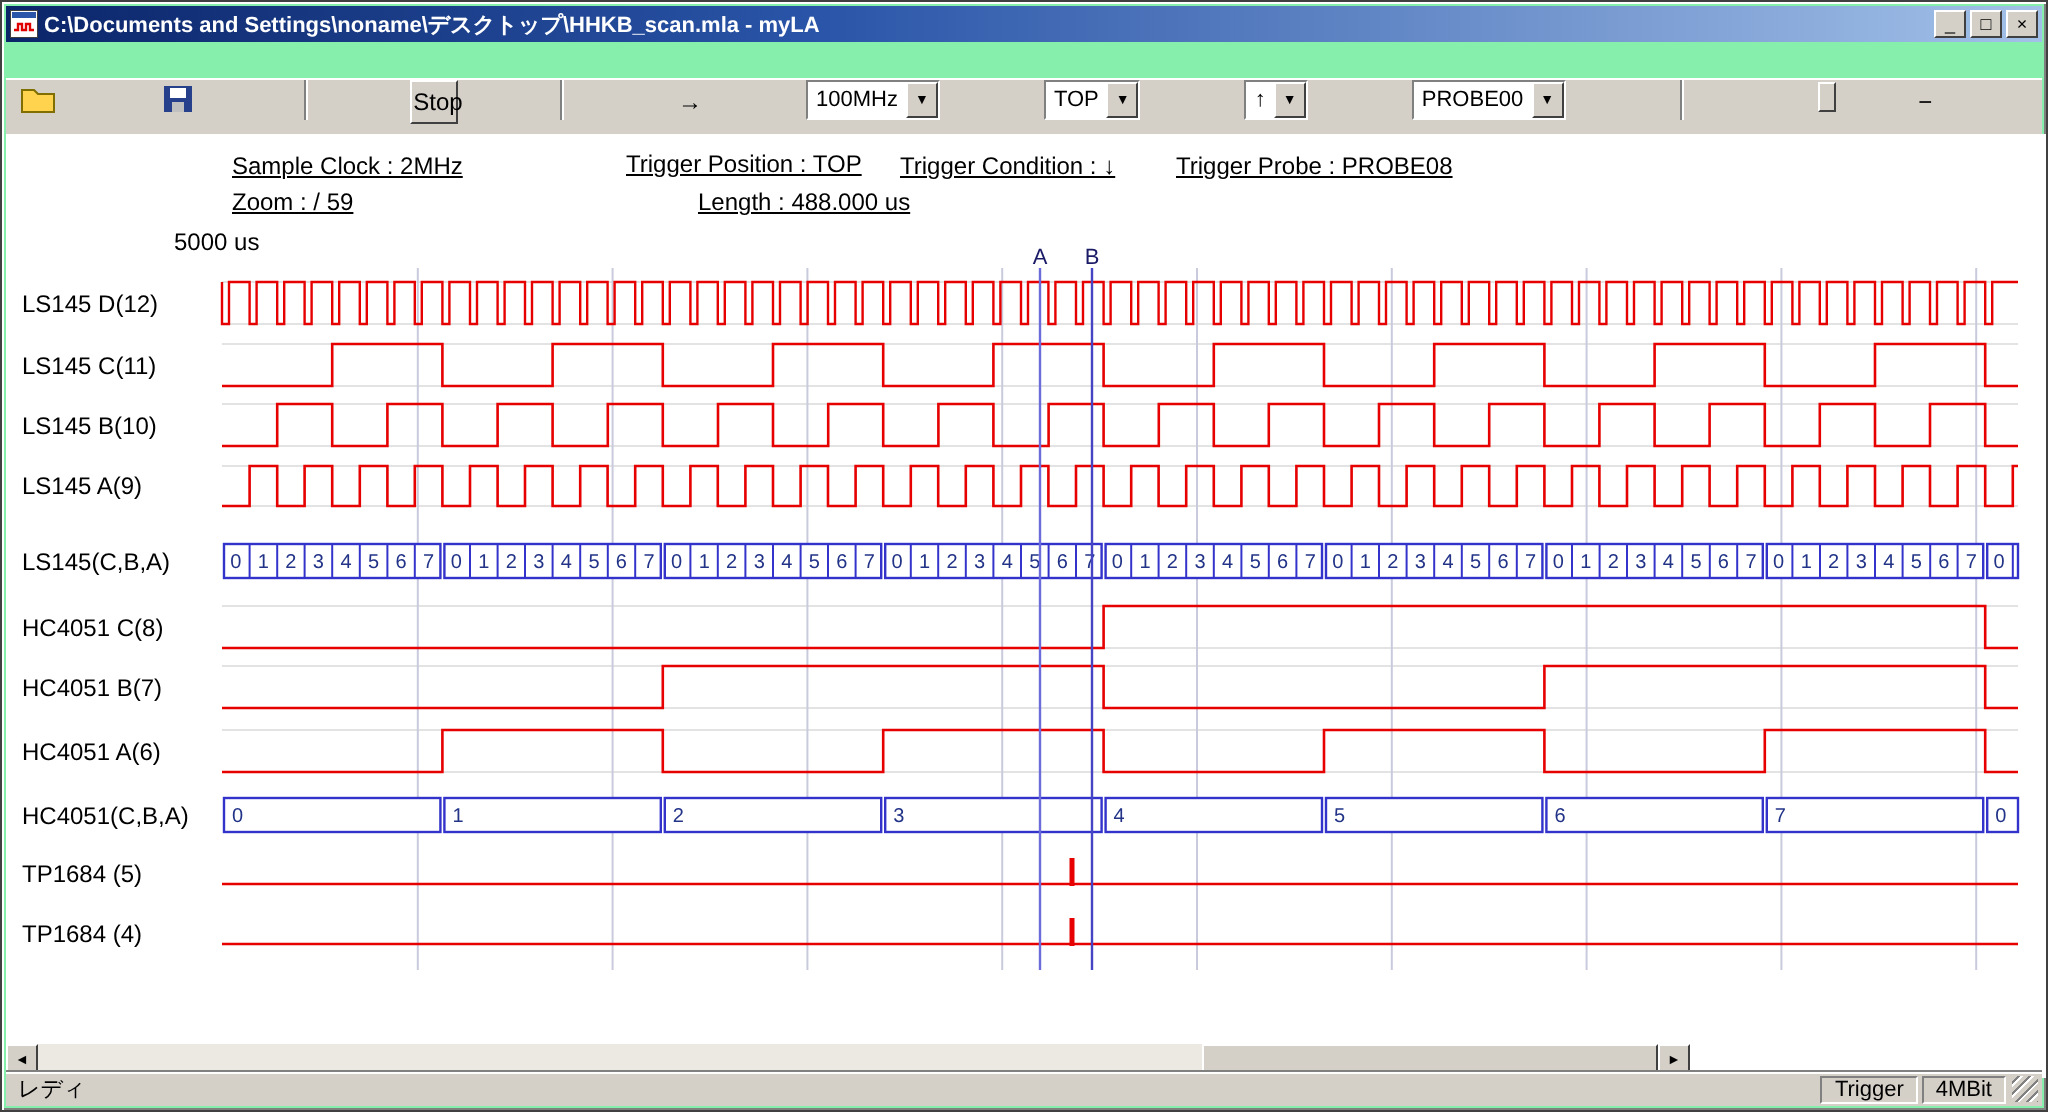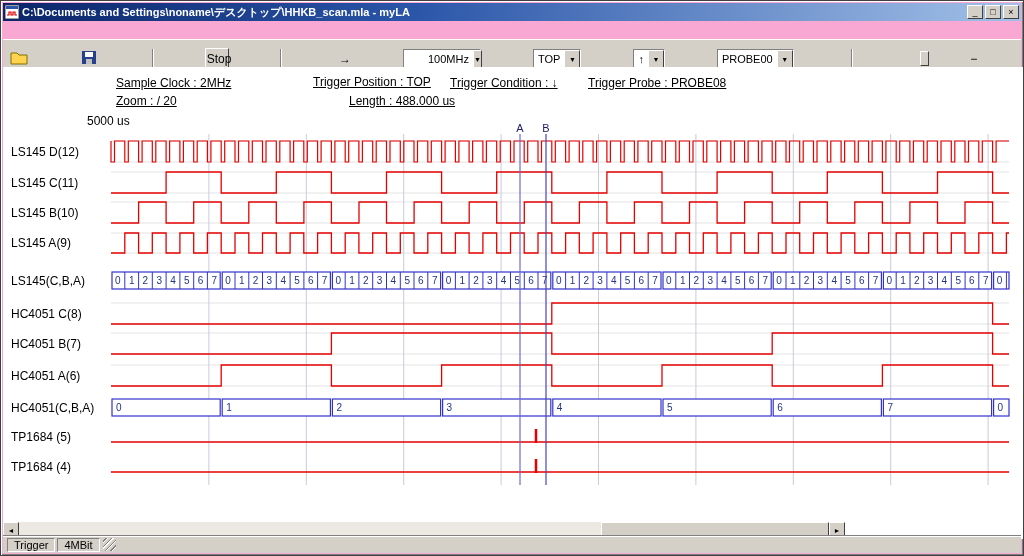--- a/index.html
+++ b/index.html
@@ -1,38 +1,38 @@
 <!DOCTYPE html>
 <html><head>
 <meta charset="utf-8">
 <style>
   html,body{margin:0;padding:0;background:#fff;}
   *{box-sizing:border-box;}
-  #window{position:relative;width:1024px;height:556px;background:#f9a8d4;
+  #window{position:relative;width:1024px;height:556px;background:#86efac;
     font-family:"Liberation Sans",sans-serif;
     border:1px solid #404040;
     box-shadow:inset 1px 1px 0 #fff, inset -1px -1px 0 #808080;}
   
   .titlebar{position:absolute;left:2px;top:2px;right:2px;height:18px;
     background:linear-gradient(90deg,#0b2569,#2a55a8 40%,#a3c1e8);
     display:flex;align-items:center;padding:0 2px;color:#fff;
     font-size:11px;font-weight:bold;overflow:hidden;}
   .app-icon{width:14px;height:14px;margin-right:3px;flex:0 0 auto;}
   .title-text{flex:1;white-space:nowrap;overflow:hidden;}
   .win-btns{display:flex;gap:2px;flex:0 0 auto;}
   .wbtn{width:16px;height:14px;background:#d4d0c8;border:1px solid;
     border-color:#fff #404040 #404040 #fff;font-size:9px;line-height:10px;
     padding:0;font-family:"Liberation Sans",sans-serif;color:#000;}
   
   .menubar{position:absolute;left:2px;top:20px;right:2px;height:18px;
     display:flex;align-items:center;font-size:12px;background:#d4d0c8;}
   .menu-item{padding:1px 8px;}
   
   .toolbar{position:absolute;left:2px;top:38px;right:2px;height:40px;
-    display:flex;align-items:center;padding:0 4px;background:#d4d0c8;
+    display:flex;padding:0 4px;background:#d4d0c8;
     border-top:1px solid #fff;border-bottom:1px solid #808080;font-size:12px;gap:46px;}
   .tbtn{height:22px;min-width:24px;display:inline-flex;align-items:center;
     justify-content:center;background:transparent;border:1px solid transparent;
     font-family:"Liberation Sans",sans-serif;font-size:12px;padding:0 3px;color:#000;}
   .tbtn.raised{background:#d4d0c8;border:1px solid;border-color:#fff #404040 #404040 #fff;}
   .stop-square{display:inline-block;width:9px;height:9px;background:#e00000;margin-right:4px;}
   .sep{width:2px;height:20px;border-left:1px solid #808080;border-right:1px solid #fff;margin:0 5px;}
   .combo{height:20px;display:flex;align-items:stretch;background:#fff;margin-right:6px;
     border:1px solid;border-color:#808080 #fff #fff #808080;}
   .combo-text{padding:2px 4px;font-size:11px;white-space:nowrap;display:flex;align-items:center;}
@@ -110,21 +110,21 @@
     </button>
     <span class="sep"></span>
     <button class="tbtn raised">
       <span class="stop-square"></span>
       <span>Stop</span>
     </button>
     <span class="sep"></span>
     <button class="tbtn" style="font-weight:bold;">→</button>
 
     <span class="combo" style="width:78px;">
-      <span class="combo-text" style="flex:1;margin-left:20px;">100MHz</span>
+      <span class="combo-text" style="flex:1;">100MHz</span>
       <span class="combo-arrow">▼</span>
     </span>
     <span class="combo" style="width:70px;">
       <span class="combo-text" style="flex:1;">TOP</span>
       <span class="combo-arrow">▼</span>
     </span>
     <span class="combo" style="width:34px;">
       <span class="combo-text" style="flex:1;">↑</span>
       <span class="combo-arrow">▼</span>
     </span>
@@ -150,21 +150,21 @@
     <button class="tbtn">→B</button>
     <span class="gap14"></span>
     <button class="tbtn">→T</button>
   </div>
 
   <div class="content">
     <span class="info-item" style="left:113px;top:9px;">Sample Clock : 2MHz</span>
     <span class="info-item" style="left:310px;top:8px;">Trigger Position : TOP</span>
     <span class="info-item" style="left:447px;top:9px;">Trigger Condition : ↓</span>
     <span class="info-item" style="left:585px;top:9px;">Trigger Probe : PROBE08</span>
-    <span class="info-item" style="left:113px;top:27px;">Zoom : /  20</span>
+    <span class="info-item" style="left:113px;top:27px;">Zoom : /  59</span>
     <span class="info-item" style="left:310px;top:27px;margin-left:36px;">Length : 488.000 us</span>
 
     <div class="time-scale">5000 us</div>
 
     <div id="channel-labels">
         <div class="ch-label" style="top: 76.5px;">LS145 D(12)</div>
         <div class="ch-label" style="top: 107.5px;">LS145 C(11)</div>
         <div class="ch-label" style="top: 137.5px;">LS145 B(10)</div>
         <div class="ch-label" style="top: 168px;">LS145 A(9)</div>
         <div class="ch-label" style="top: 205.5px;">LS145(C,B,A)</div>
@@ -367,18 +367,19 @@
       </svg>
 
     <div class="scrollbar">
       <div class="scroll-btn left">◄</div>
       <div class="scroll-thumb"></div>
       <div class="scroll-btn right">►</div>
     </div>
   </div>
 
   <div class="statusbar">
+    <span class="status-ready">レディ</span>
     <span class="status-panel">Trigger</span>
     <span class="status-panel">4MBit</span>
     <span class="grip"></span>
   </div>
 
 </div>
 
 </body></html>

